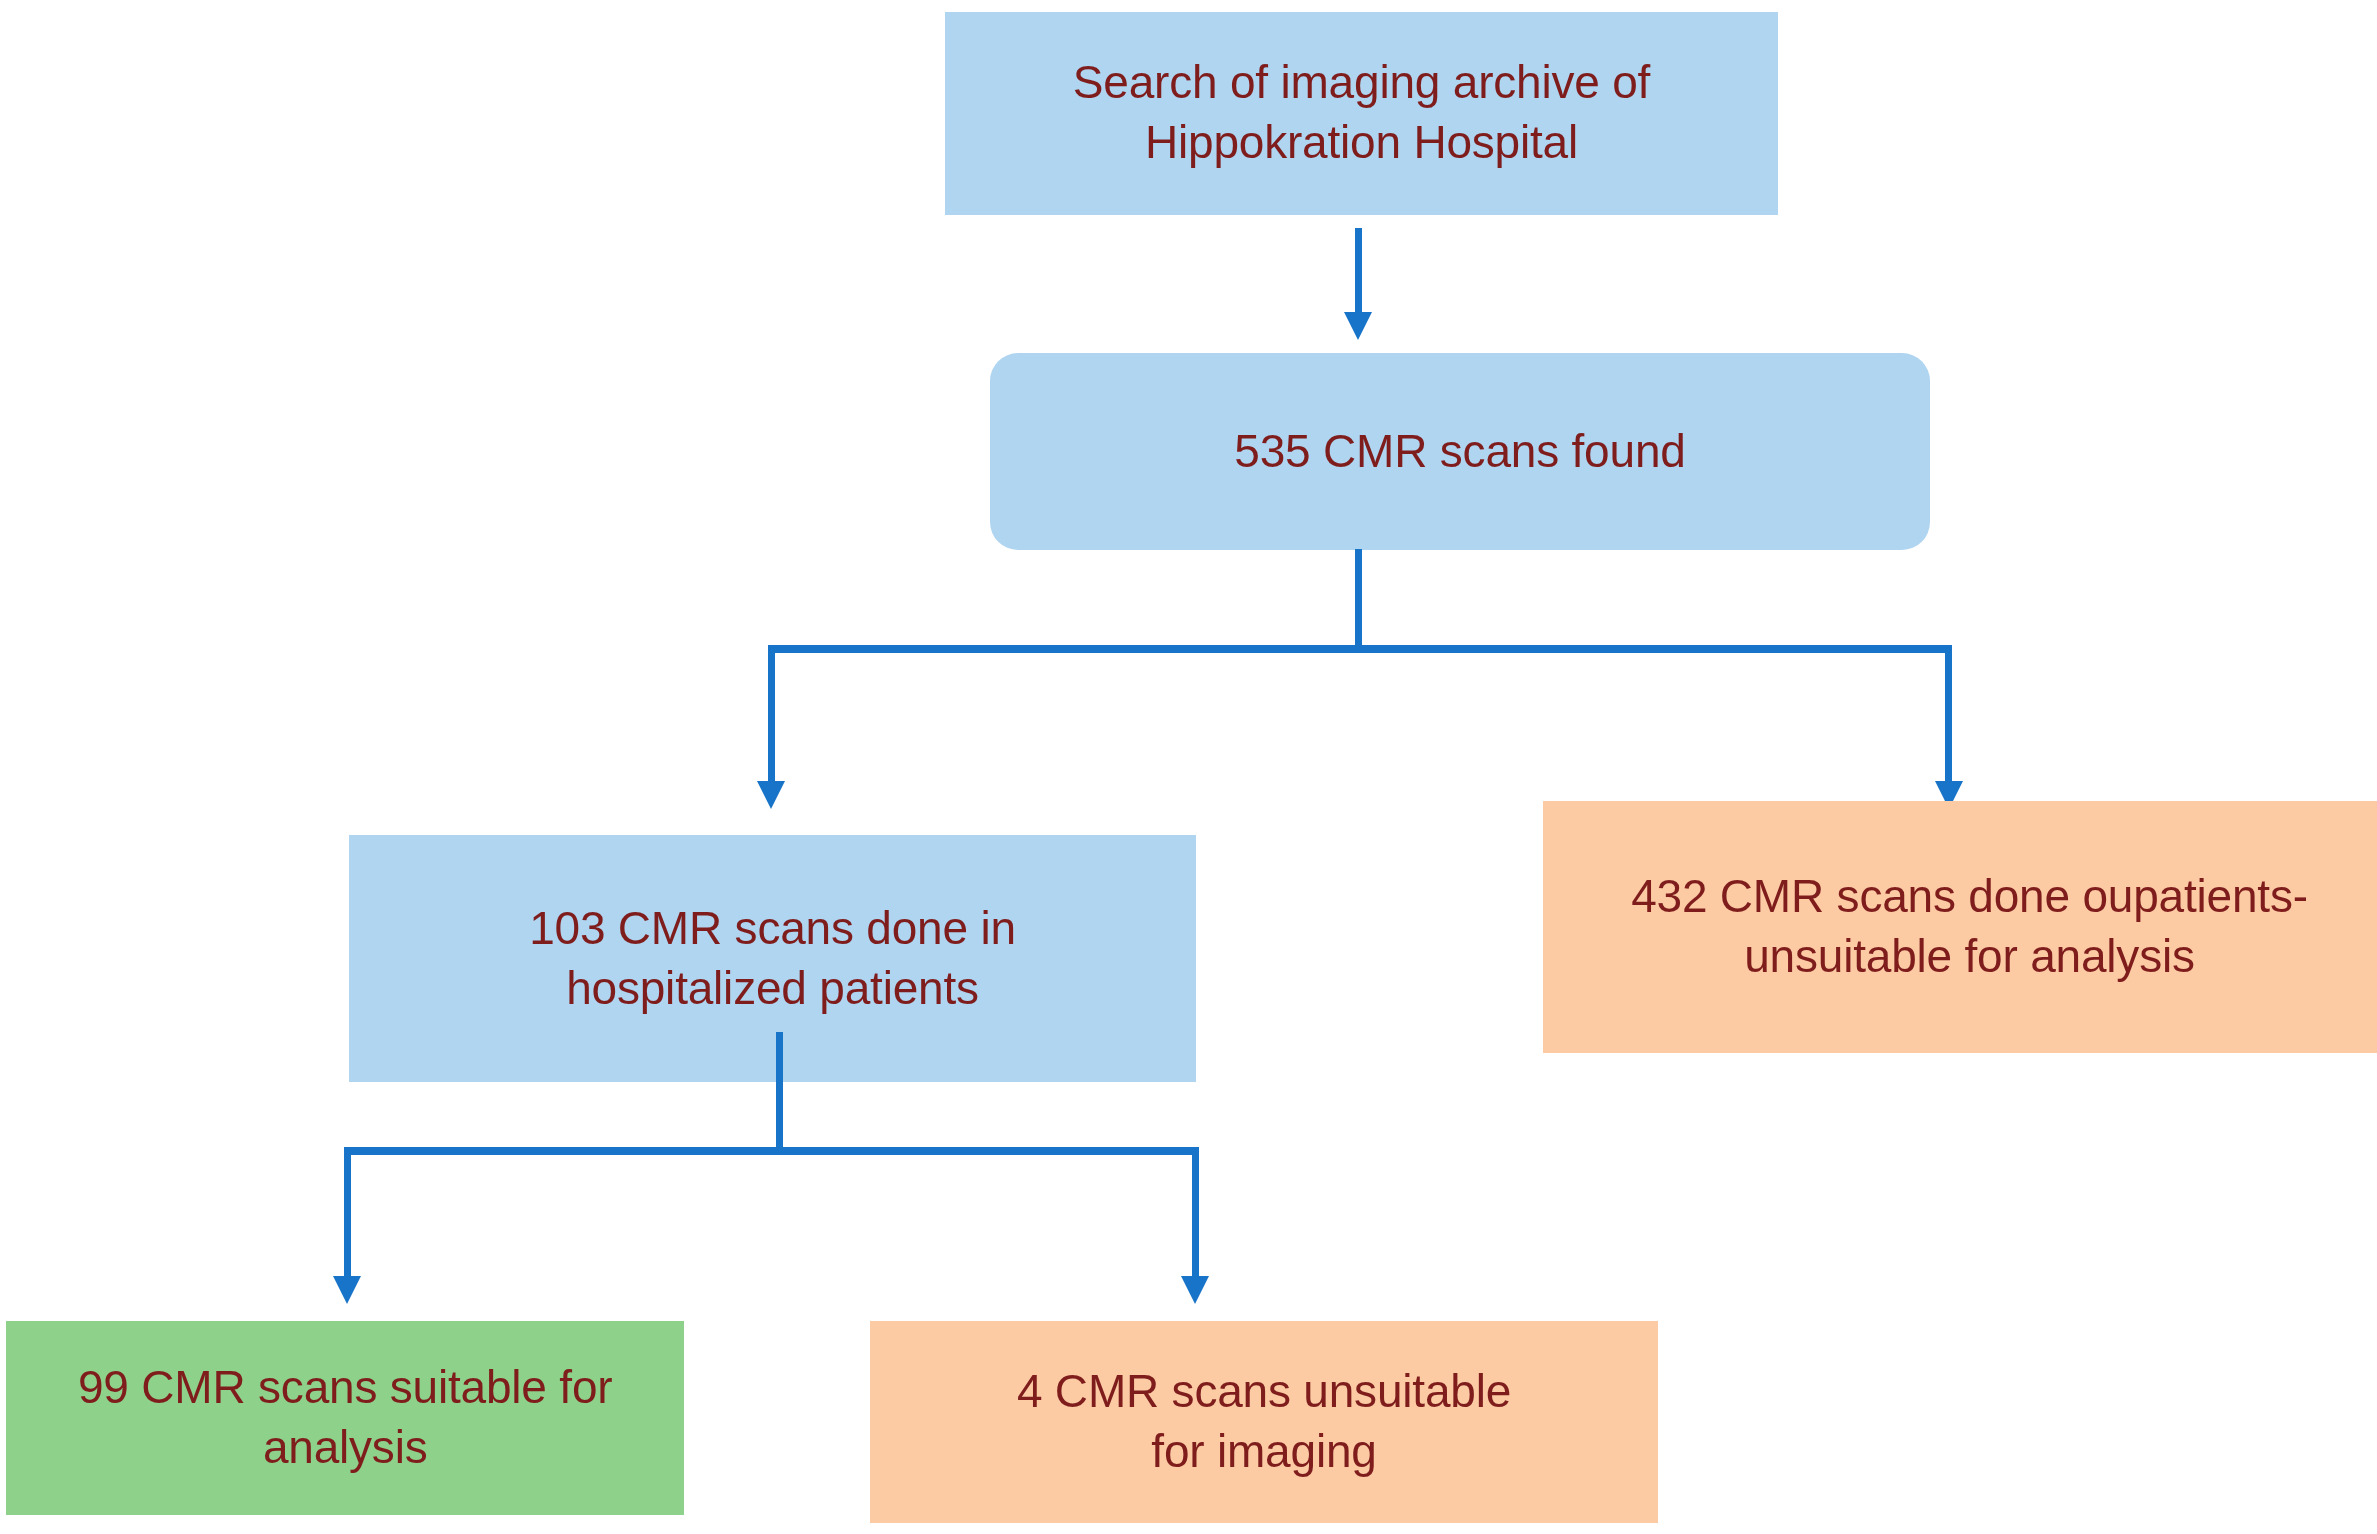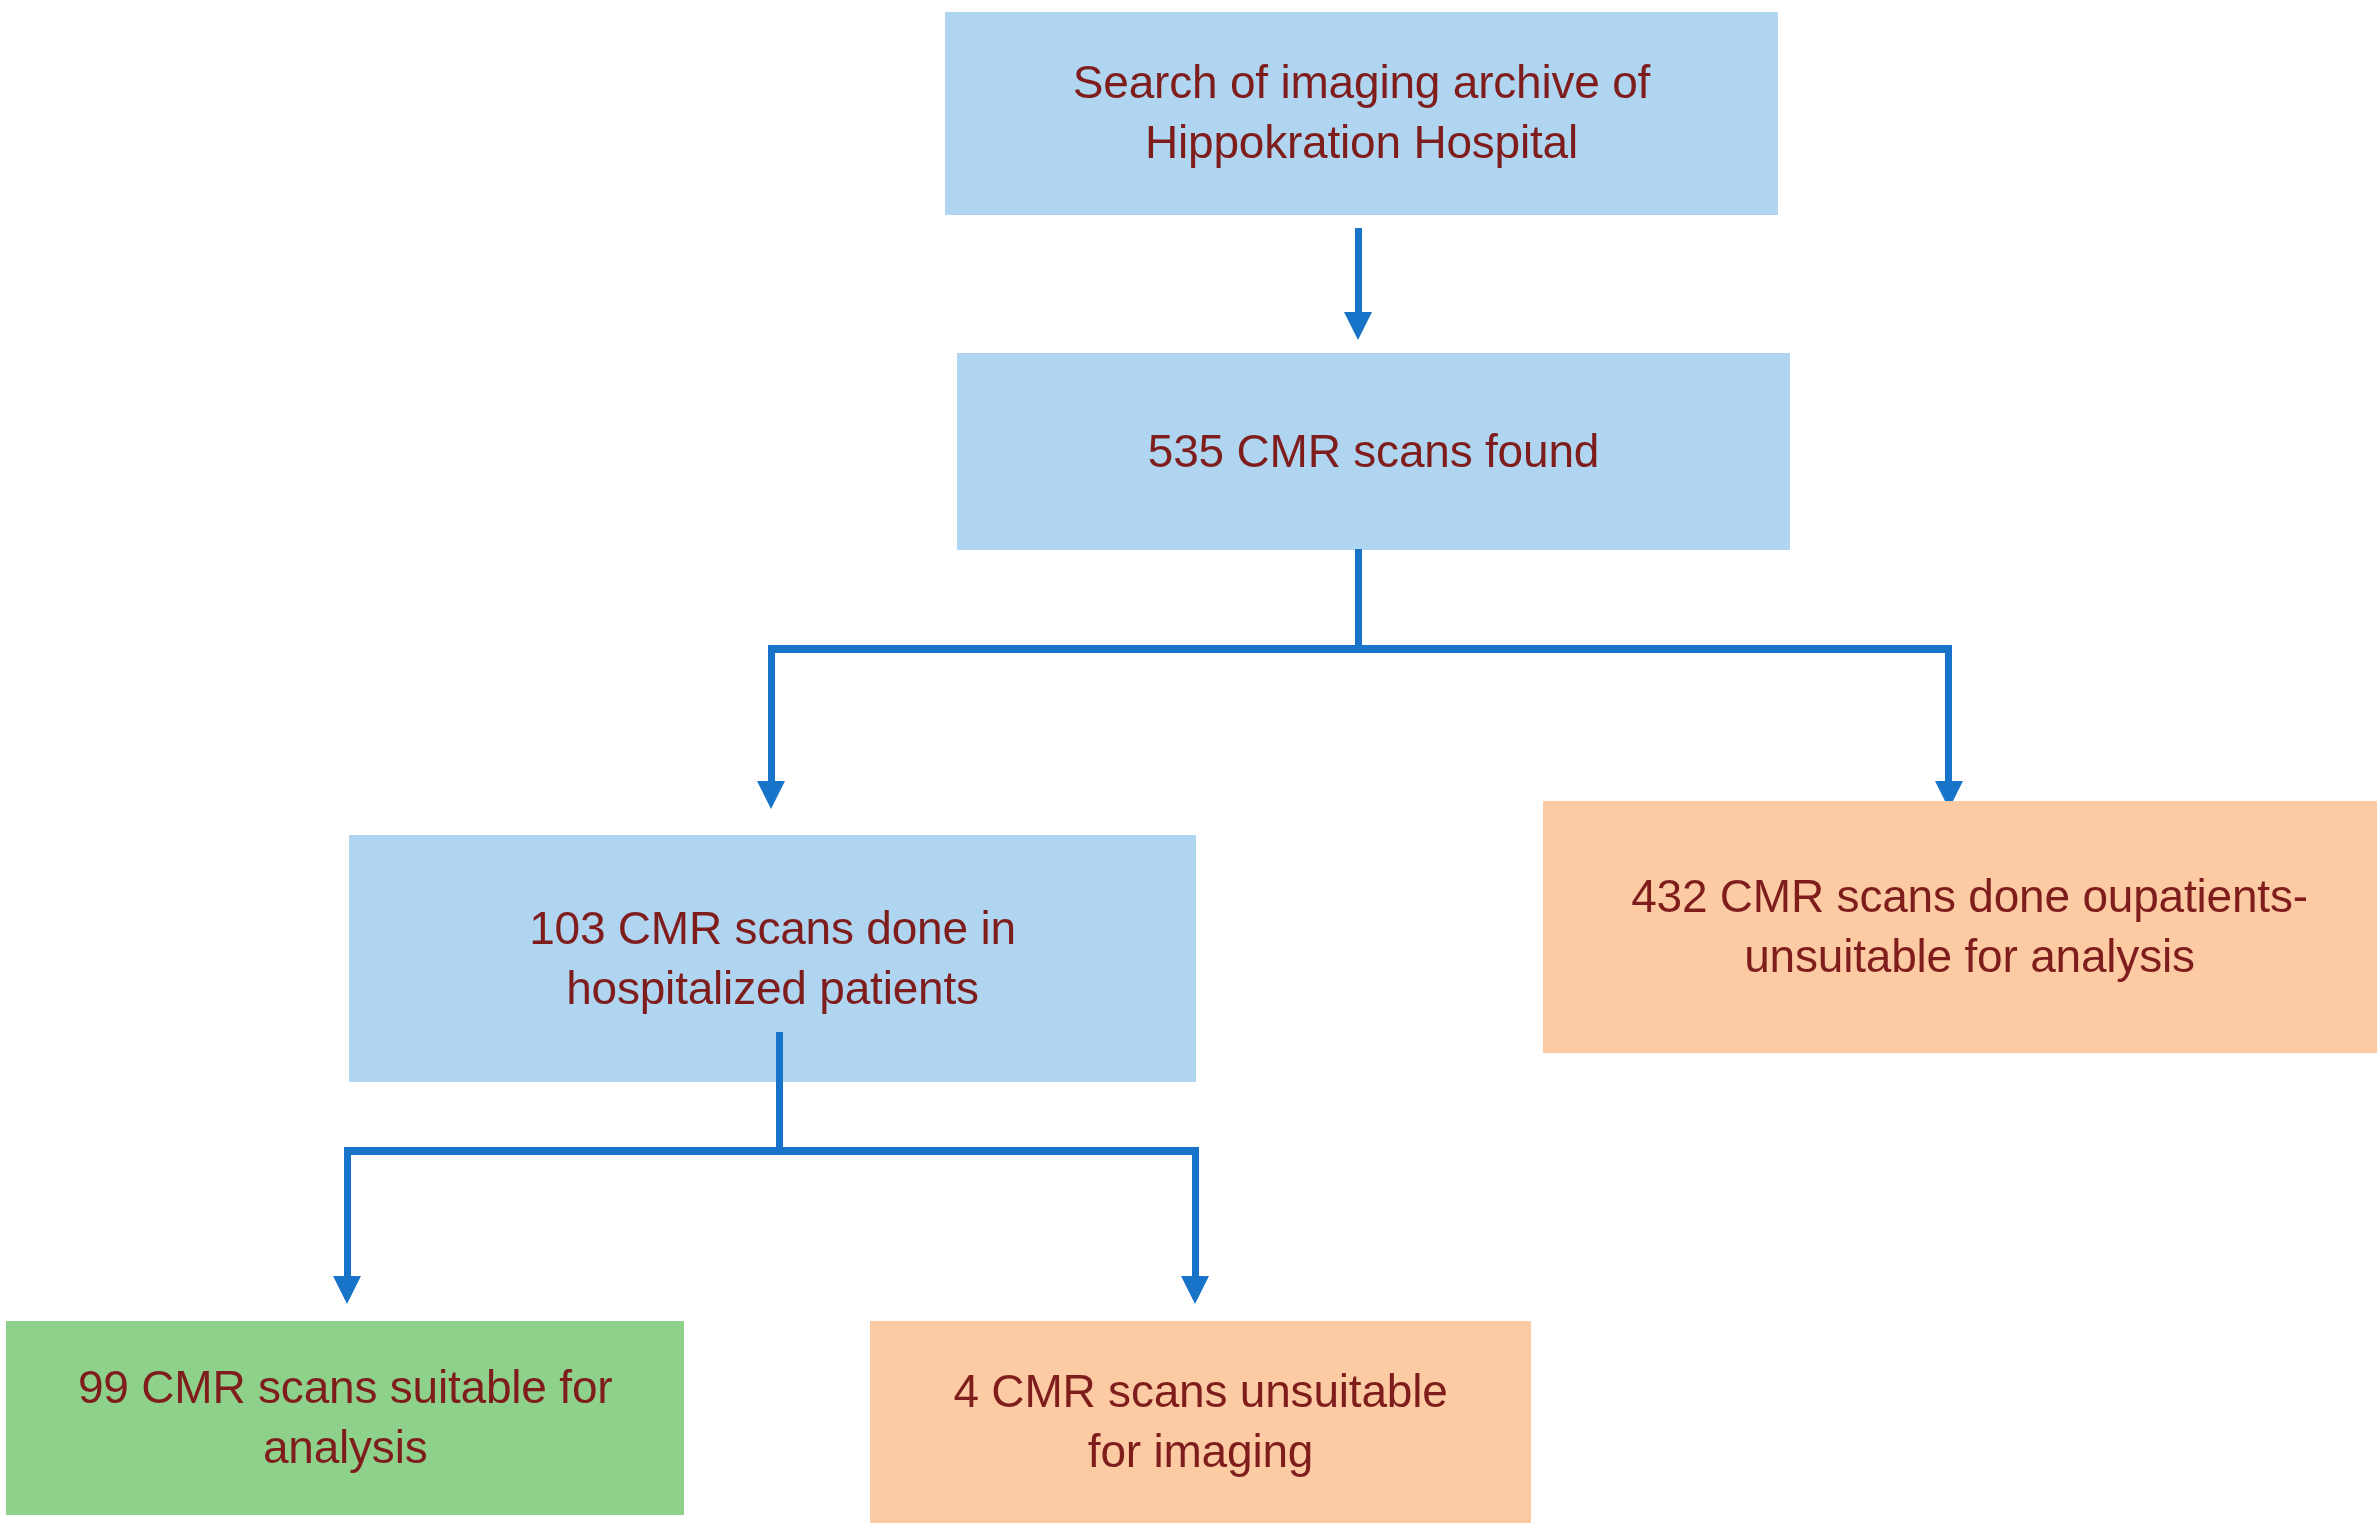--- a/index.html
+++ b/index.html
@@ -62,21 +62,21 @@
   <div class="node blue" style="left:945px; top:11.6px; width:833px; height:203px;">
     <span>
       <span>Search of imaging archive of</span>
       <span>Hippokration Hospital</span>
     </span>
   </div>
 
   <div class="conn vline" style="left:1355px; top:228px; width:7px; height:94px;"></div>
   <div class="arrowhead" style="left:1344px; top:312px;"></div>
 
-  <div class="node blue" style="left:957px; top:353px; width:833px; height:197px;">
+  <div class="node blue" style="left:990px; top:353px; width:940px; height:197px;border-radius:28px;">
     <span>
       <span>535 CMR scans found</span>
     </span>
   </div>
 
   <div class="conn vline" style="left:1355px; top:549px; width:7px; height:103px;"></div>
   <div class="conn hline" style="left:768px; top:645px; width:1184px; height:7.7px;"></div>
   <div class="conn vline" style="left:768px; top:645px; width:7px; height:147px;"></div>
   <div class="arrowhead" style="left:757px; top:781px;"></div>
   <div class="conn vline" style="left:1945px; top:645px; width:7px; height:147px;"></div>
@@ -103,21 +103,21 @@
   <div class="conn vline" style="left:1192px; top:1147px; width:7px; height:140px;"></div>
   <div class="arrowhead" style="left:1181px; top:1276px;"></div>
 
   <div class="node green" style="left:6.2px; top:1321px; width:678px; height:194px;">
     <span>
       <span>99 CMR scans suitable for</span>
       <span>analysis</span>
     </span>
   </div>
 
-  <div class="node orange" style="left:870px; top:1321px; width:661px; height:202px;">
+  <div class="node orange" style="left:870px; top:1321px; width:788px; height:202px;">
     <span>
       <span>4 CMR scans unsuitable</span>
       <span>for imaging</span>
     </span>
   </div>
 
 </div>
 
 
 </body></html>

